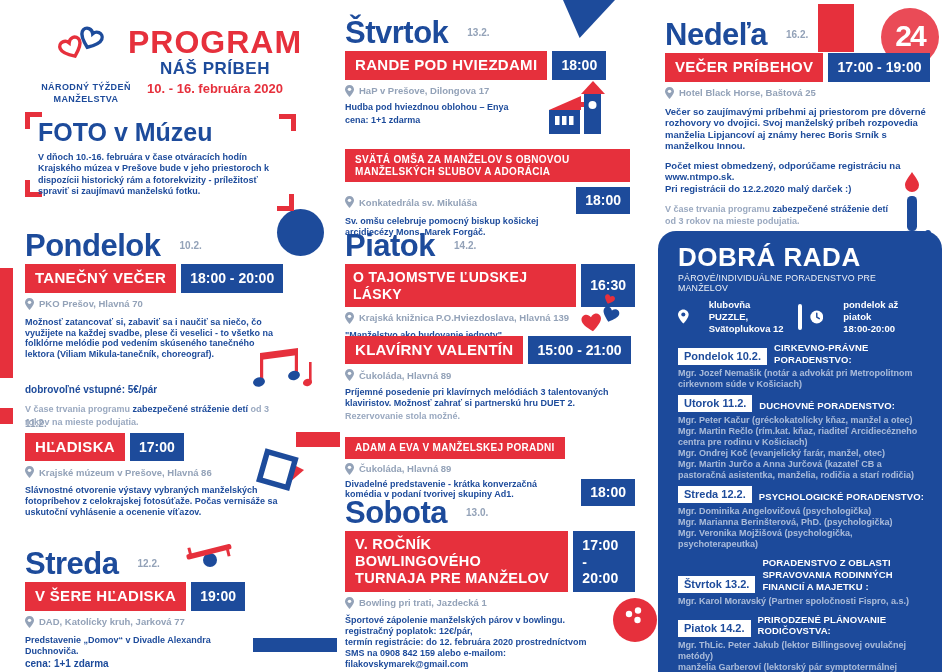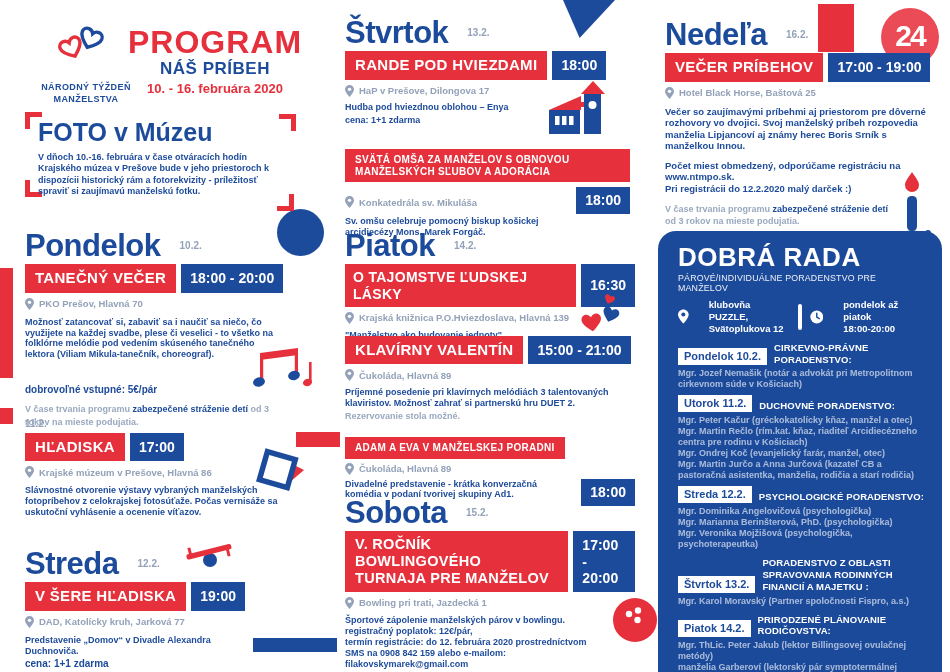--- a/index.html
+++ b/index.html
@@ -271,21 +271,21 @@
     </div>
     <div class="descrow" style="margin-top:4px">
       <div class="desc" style="width:218px;margin-top:0">Divadelné predstavenie - krátka konverzačná komédia v podaní tvorivej skupiny Ad1.</div>
       <div class="tbox" style="height:27px">18:00</div>
     </div>
   </div>
 
   <div class="sec" style="left:345px;top:498px;width:290px">
     <div class="dayrow">
         <h2>Sobota</h2>
-        <span class="daydate">15.2.</span>
+        <span class="daydate">13.0.</span>
       </div>
     <div class="evrow">
       <div class="rbox" style="font-size:14.5px">V. ROČNÍK BOWLINGOVÉHO
 TURNAJA PRE MANŽELOV</div>
       <div class="tbox">17:00 -
 20:00</div>
     </div>
     <div class="loc">
       <svg width="9" height="12" viewBox="0 0 12 16">
           <path d="M6 0C2.7 0 0 2.6 0 5.8 0 10 6 16 6 16s6-6 6-10.2C12 2.6 9.3 0 6 0z" fill="#93a2b8"></path>

